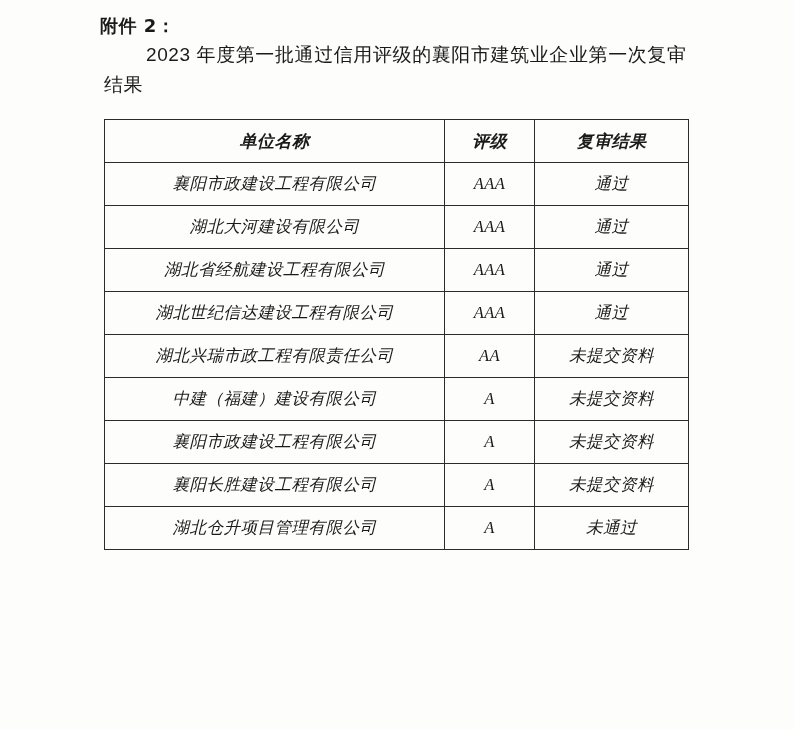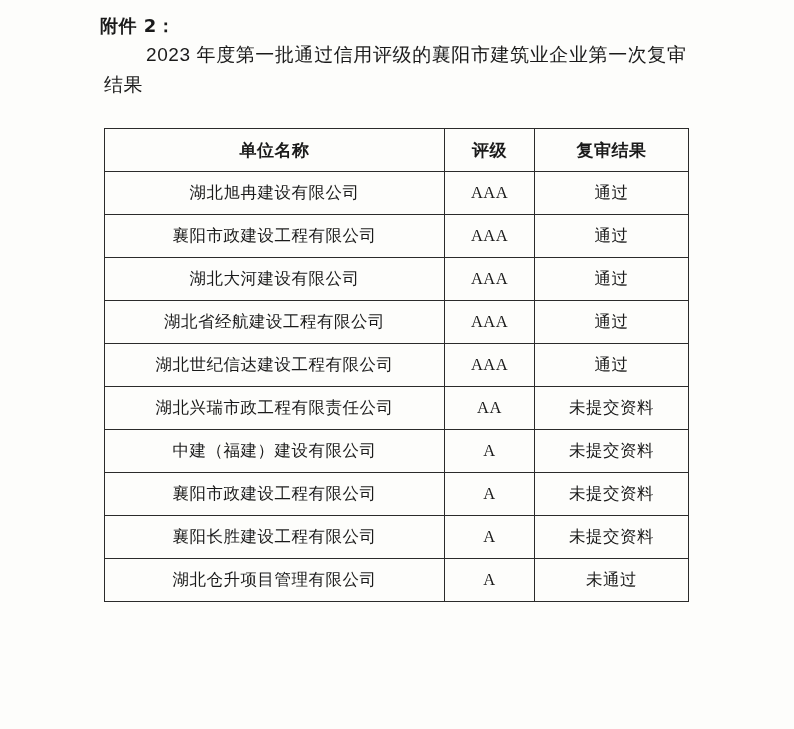--- a/index.html
+++ b/index.html
@@ -37,24 +37,25 @@
     width: 600px;
     font-family: Liberation Sans, sans-serif;
     font-size: 19px;
     line-height: 30px;
     text-indent: 42px;
     letter-spacing: 0.6px;
   }
   table.credit-table {
     position: absolute;
     left: 104px;
-    top: 128px;
+    top: 119px;
     width: 584px;
     border-collapse: collapse;
     table-layout: fixed;
+    font-style: italic;
   }
   table.credit-table td,
   table.credit-table th {
     border: 1px solid #2b2b2b;
     height: 42px;
     text-align: center;
     vertical-align: middle;
     font-family: "Liberation Serif", serif;
     font-size: 16.5px;
     font-weight: normal;
@@ -86,25 +87,20 @@
       <col class="c-result">
     </colgroup>
     <thead>
       <tr>
         <td>单位名称</td>
         <td>评级</td>
         <td>复审结果</td>
       </tr>
     </thead>
     <tbody>
-      <tr>
-        <td>湖北旭冉建设有限公司</td>
-        <td class="grade-cell">AAA</td>
-        <td>通过</td>
-      </tr>
       <tr>
         <td>襄阳市政建设工程有限公司</td>
         <td class="grade-cell">AAA</td>
         <td>通过</td>
       </tr>
       <tr>
         <td>湖北大河建设有限公司</td>
         <td class="grade-cell">AAA</td>
         <td>通过</td>
       </tr>

